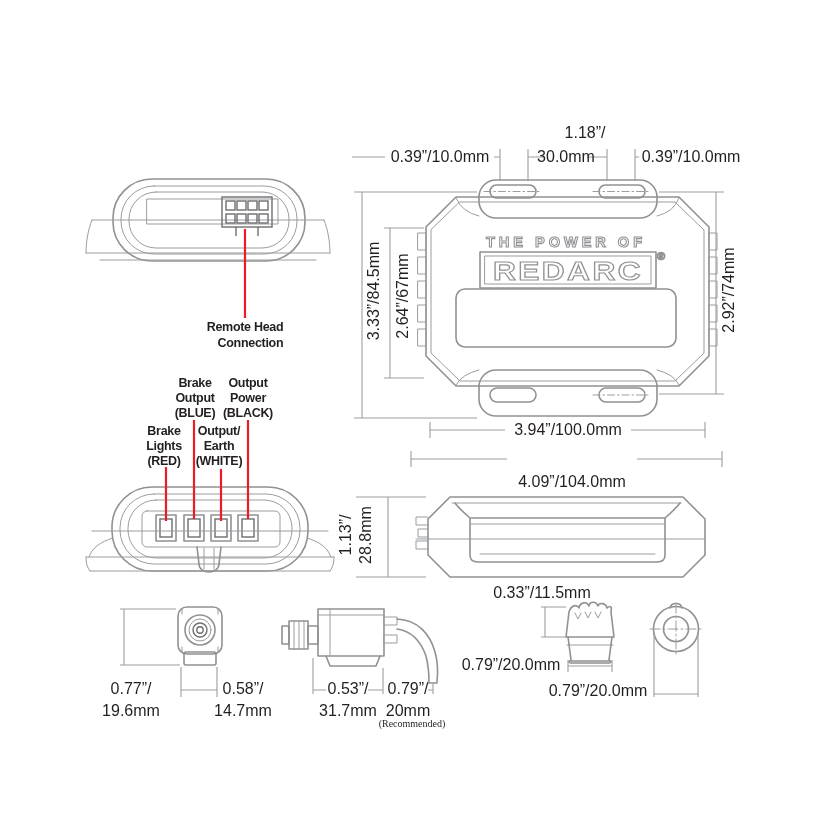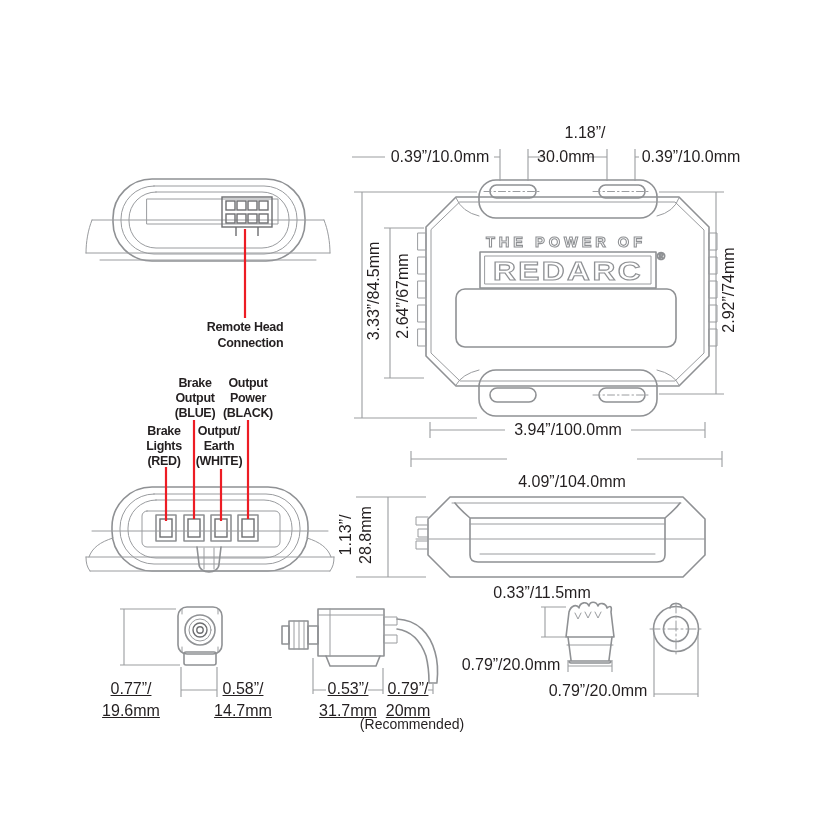--- a/index.html
+++ b/index.html
@@ -10,26 +10,26 @@
   .ln2{fill:none;stroke:#9a9c9f;stroke-width:1;stroke-linejoin:round;stroke-linecap:round;}
   .dark{fill:none;stroke:#6d6e71;stroke-width:1.4;}
   .dim{fill:none;stroke:#9b9da0;stroke-width:1.1;}
   .dash{stroke-dasharray:7 3 1.5 3;}
   .red{fill:none;stroke:#ed1c24;stroke-width:2.2;}
   .otext{fill:none;stroke:#8f9194;stroke-width:1.1;font-family:"Liberation Sans",sans-serif;font-weight:bold;}
   .t{position:absolute;font:16px/1.15 "Liberation Sans",sans-serif;color:#231f20;
      white-space:nowrap;transform:translate(-50%,-50%);}
   .rot{transform:translate(-50%,-50%) rotate(-90deg);}
   .stack span{display:block;text-align:center;}
-  .lh22 span{line-height:22px;text-decoration:underline;}
+  .lh22 span{line-height:22px;}
   .lh20 span{line-height:20px;}
   .bold{font-weight:bold;font-size:12.5px;letter-spacing:-0.3px;}
   .bold span{line-height:15px;}
   .lh16 span{line-height:16px;text-align:right;}
-  .small{font-size:14px;}
+  .small{font-size:10px;font-family:Liberation Serif, serif;}
 </style>
 </head>
 <body>
 
 <div id="canvas">
 
 <svg width="840" height="840" viewBox="0 0 840 840">
 
   <g>
     <rect class="ln" x="113" y="179" width="192" height="82" rx="39"></rect>

